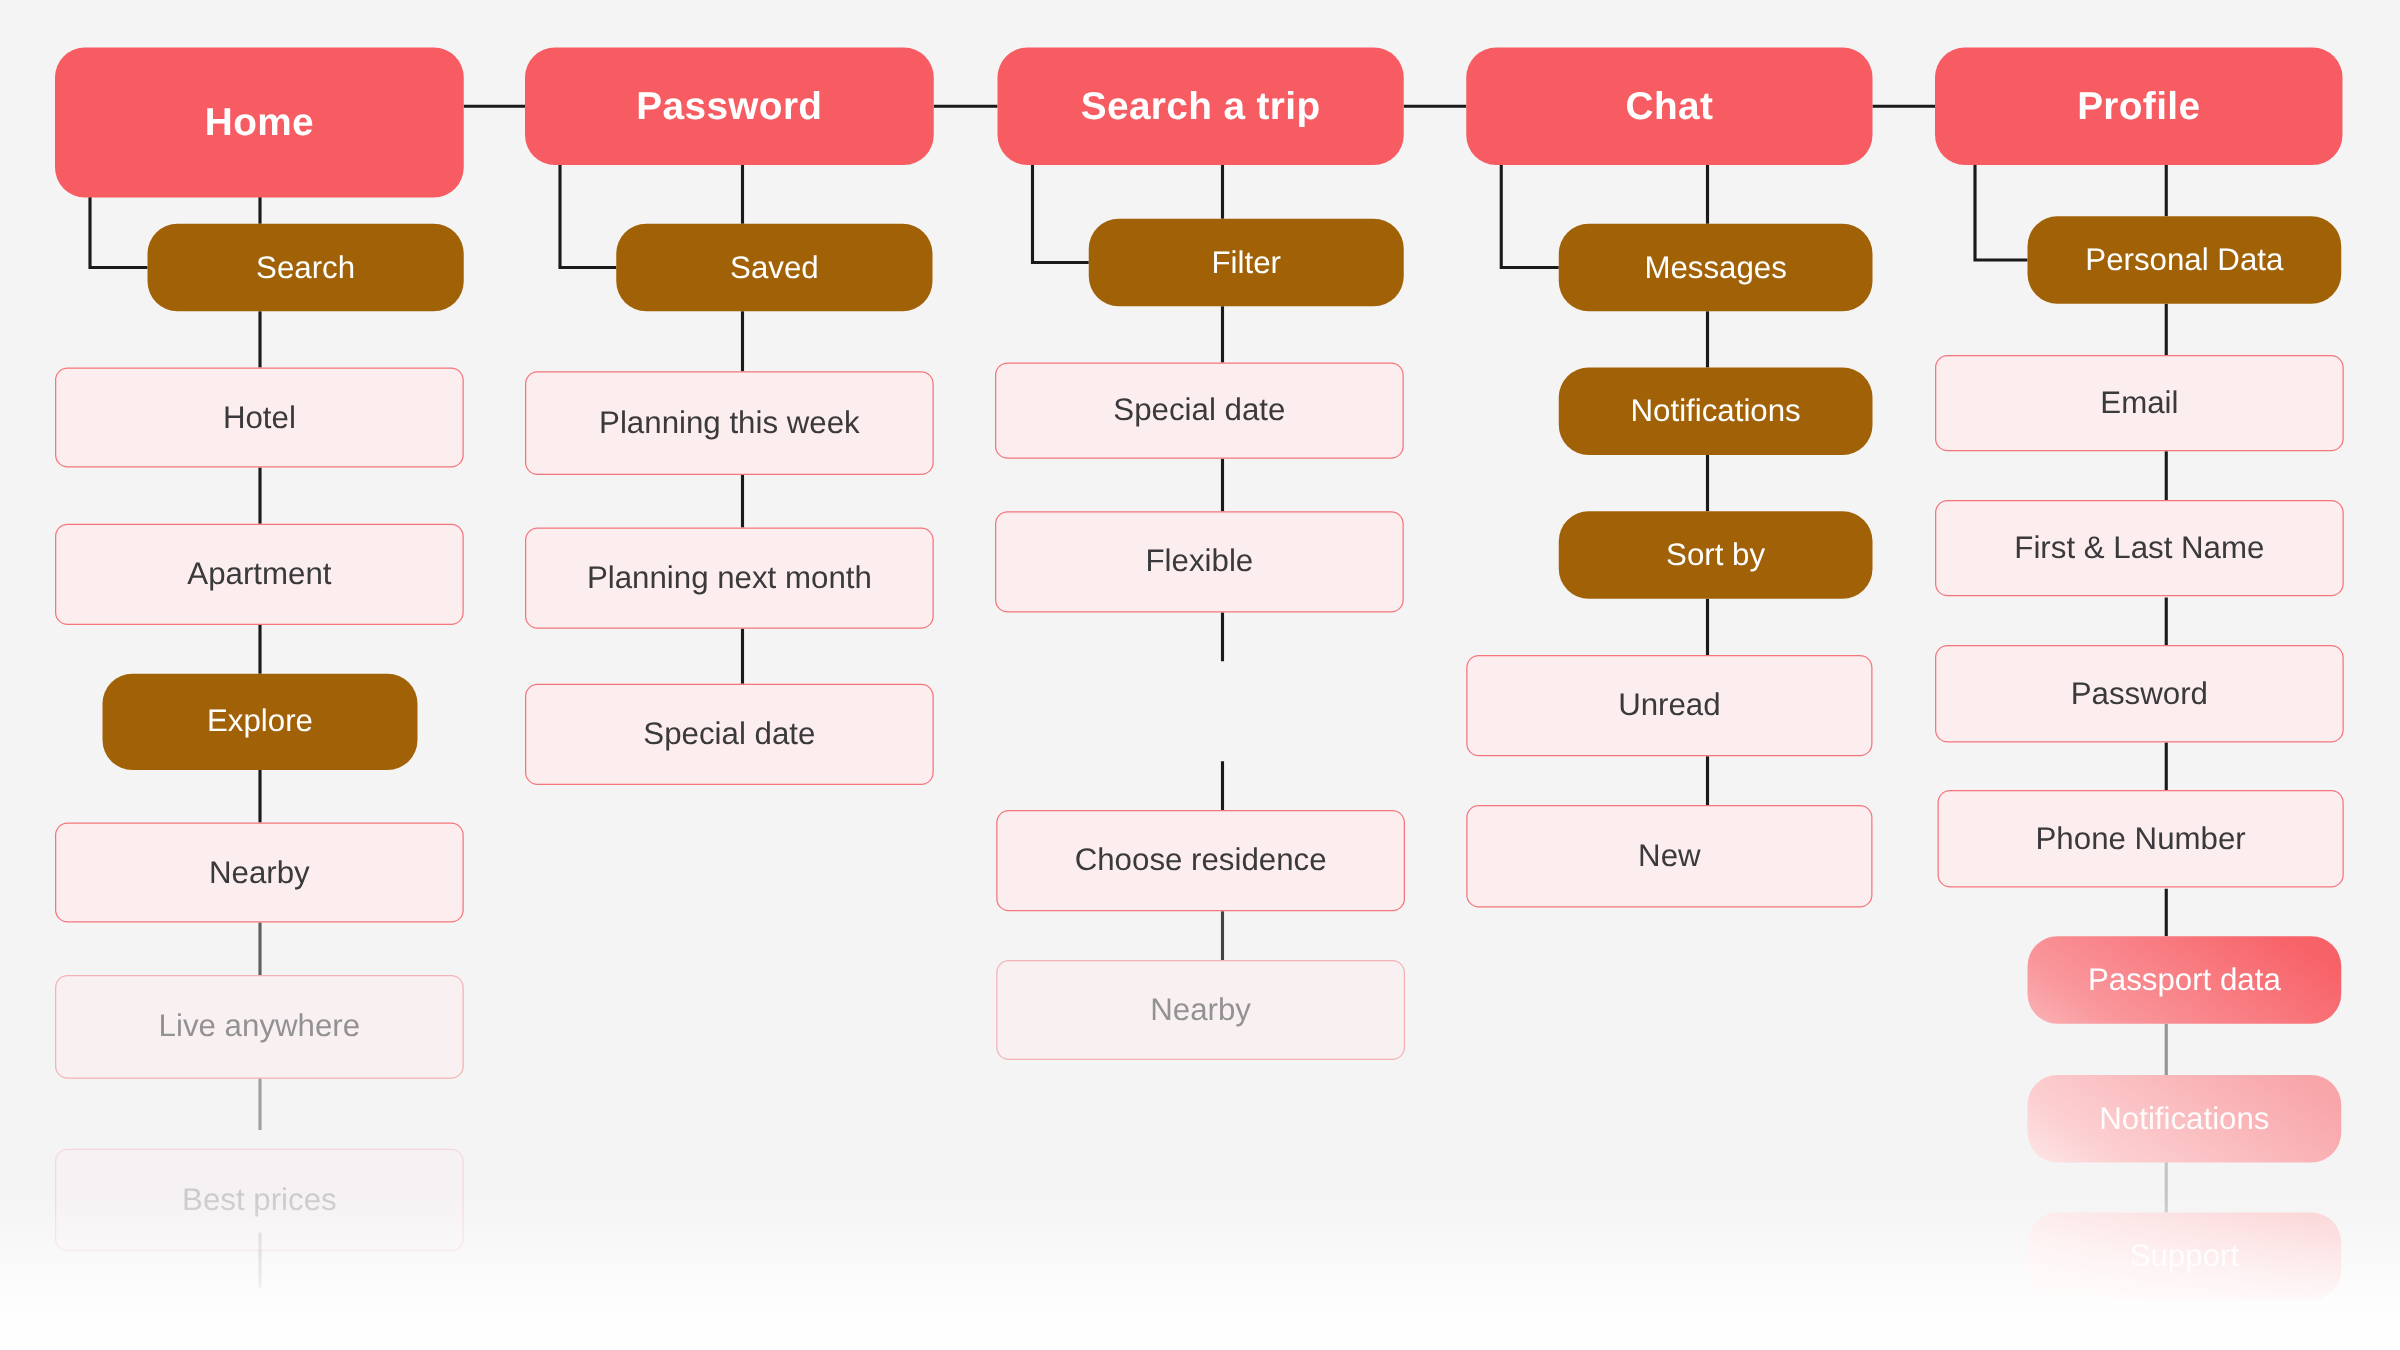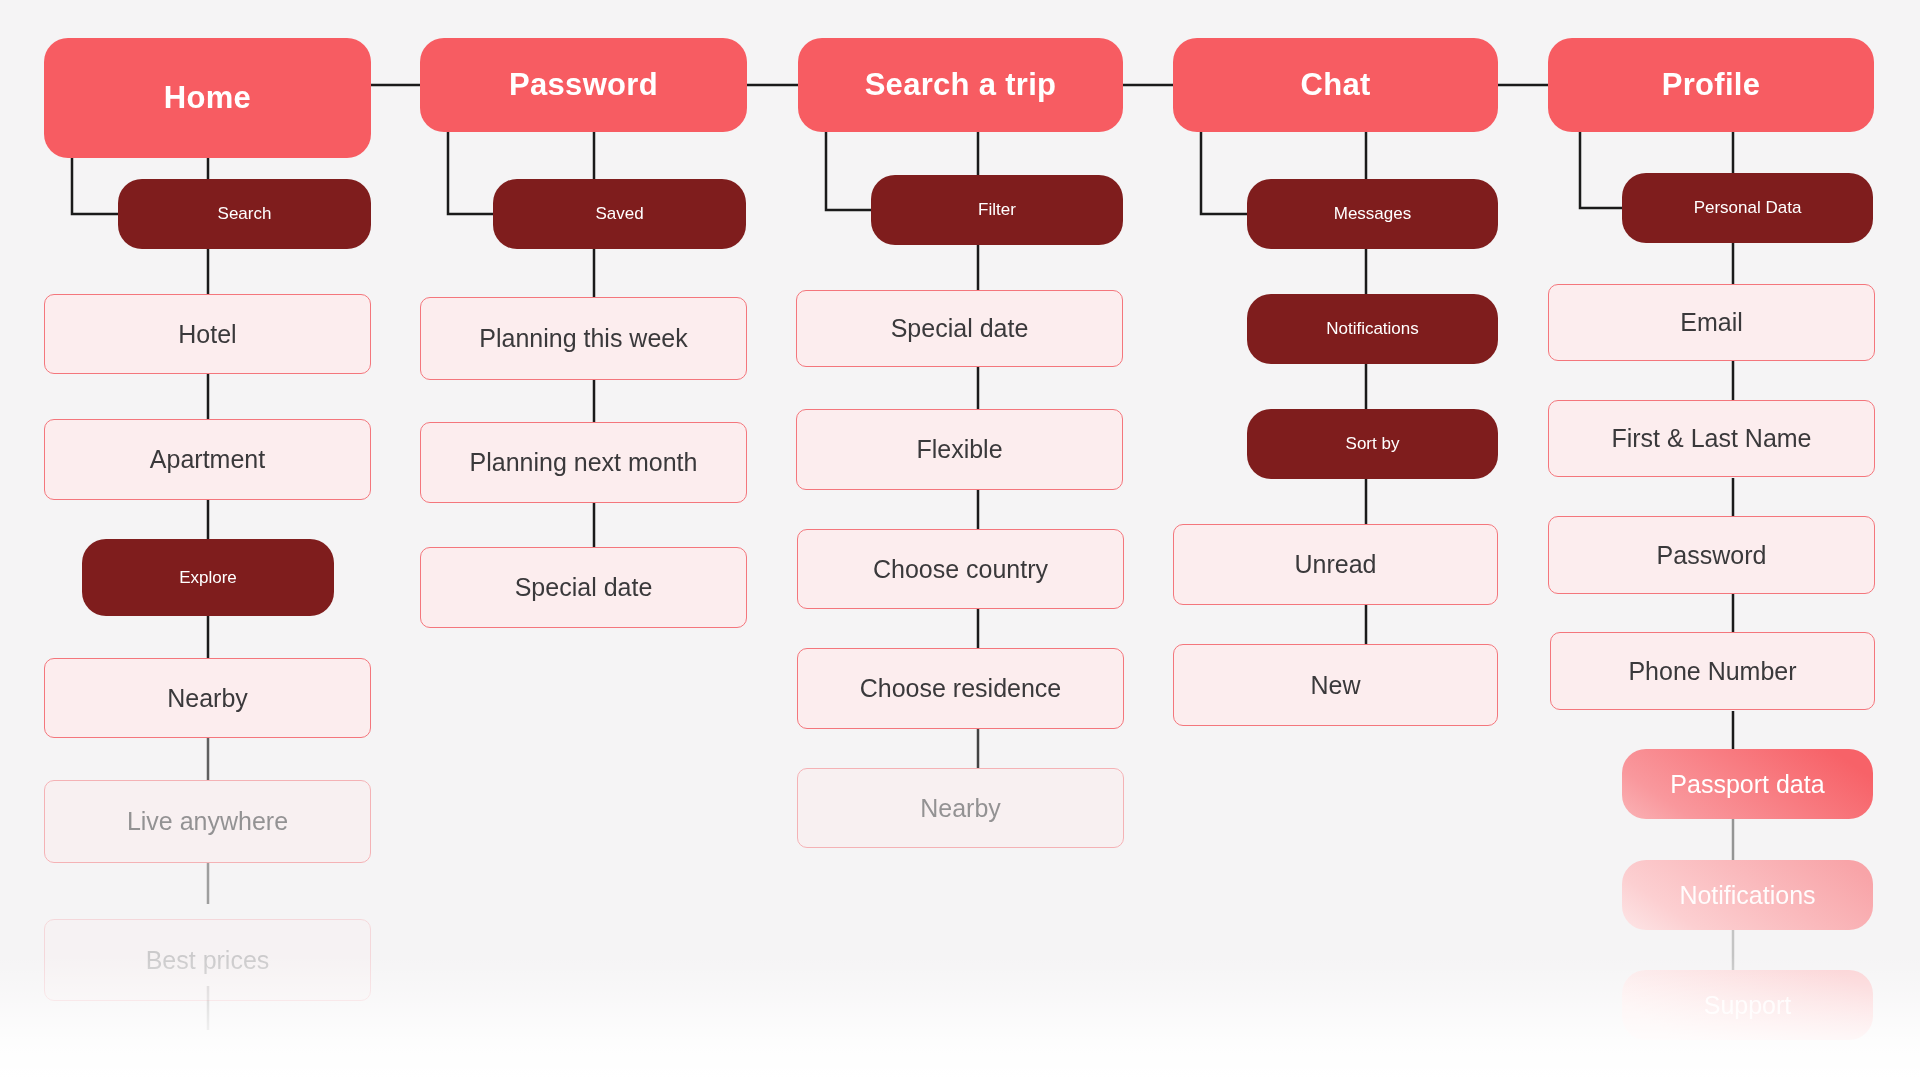--- a/index.html
+++ b/index.html
@@ -10,21 +10,21 @@
   .node{
     position:absolute;z-index:2;box-sizing:border-box;
     display:flex;align-items:center;justify-content:center;
     text-align:center;white-space:nowrap;
   }
   .hdr{
     background:#f75c62;color:#ffffff;font-weight:700;font-size:31px;
     border-radius:24px;letter-spacing:.3px;
   }
   .red{
-    background:#7f1d1d;color:#ffffff;font-weight:400;font-size:17px;
+    background:#a16207;color:#ffffff;font-weight:400;font-size:25px;
     border-radius:24px;
   }
   .lt{
     background:#fcedee;border:1.5px solid #f4767c;color:#3a393b;
     font-weight:400;font-size:25px;border-radius:10px;
   }
   .fade55{opacity:.52;}
   .fade25{opacity:.22;margin-top:15px;}
   .gr1{
     background:linear-gradient(215deg,#f76268 12%,#f9989d 80%,#fab3b6 100%);
@@ -82,21 +82,20 @@
   <div class="node hdr" style="left:420px;top:38px;width:327px;height:94px">Password</div>
   <div class="node red" style="left:493px;top:179px;width:253px;height:70px">Saved</div>
   <div class="node lt" style="left:420px;top:297px;width:327px;height:83px">Planning this week</div>
   <div class="node lt" style="left:420px;top:422px;width:327px;height:81px">Planning next month</div>
   <div class="node lt" style="left:420px;top:547px;width:327px;height:81px">Special date</div>
 
   <div class="node hdr" style="left:798px;top:38px;width:325px;height:94px">Search a trip</div>
   <div class="node red" style="left:871px;top:175px;width:252px;height:70px">Filter</div>
   <div class="node lt" style="left:796px;top:290px;width:327px;height:77px">Special date</div>
   <div class="node lt" style="left:796px;top:409px;width:327px;height:81px">Flexible</div>
-  <div class="node lt" style="left:797px;top:529px;width:327px;height:80px">Choose country</div>
   <div class="node lt" style="left:797px;top:648px;width:327px;height:81px">Choose residence</div>
   <div class="node lt fade55" style="left:797px;top:768px;width:327px;height:80px">Nearby</div>
 
   <div class="node hdr" style="left:1173px;top:38px;width:325px;height:94px">Chat</div>
   <div class="node red" style="left:1247px;top:179px;width:251px;height:70px">Messages</div>
   <div class="node red" style="left:1247px;top:294px;width:251px;height:70px">Notifications</div>
   <div class="node red" style="left:1247px;top:409px;width:251px;height:70px">Sort by</div>
   <div class="node lt" style="left:1173px;top:524px;width:325px;height:81px">Unread</div>
   <div class="node hdr" style="left:1548px;top:38px;width:326px;height:94px">Profile</div>
 

